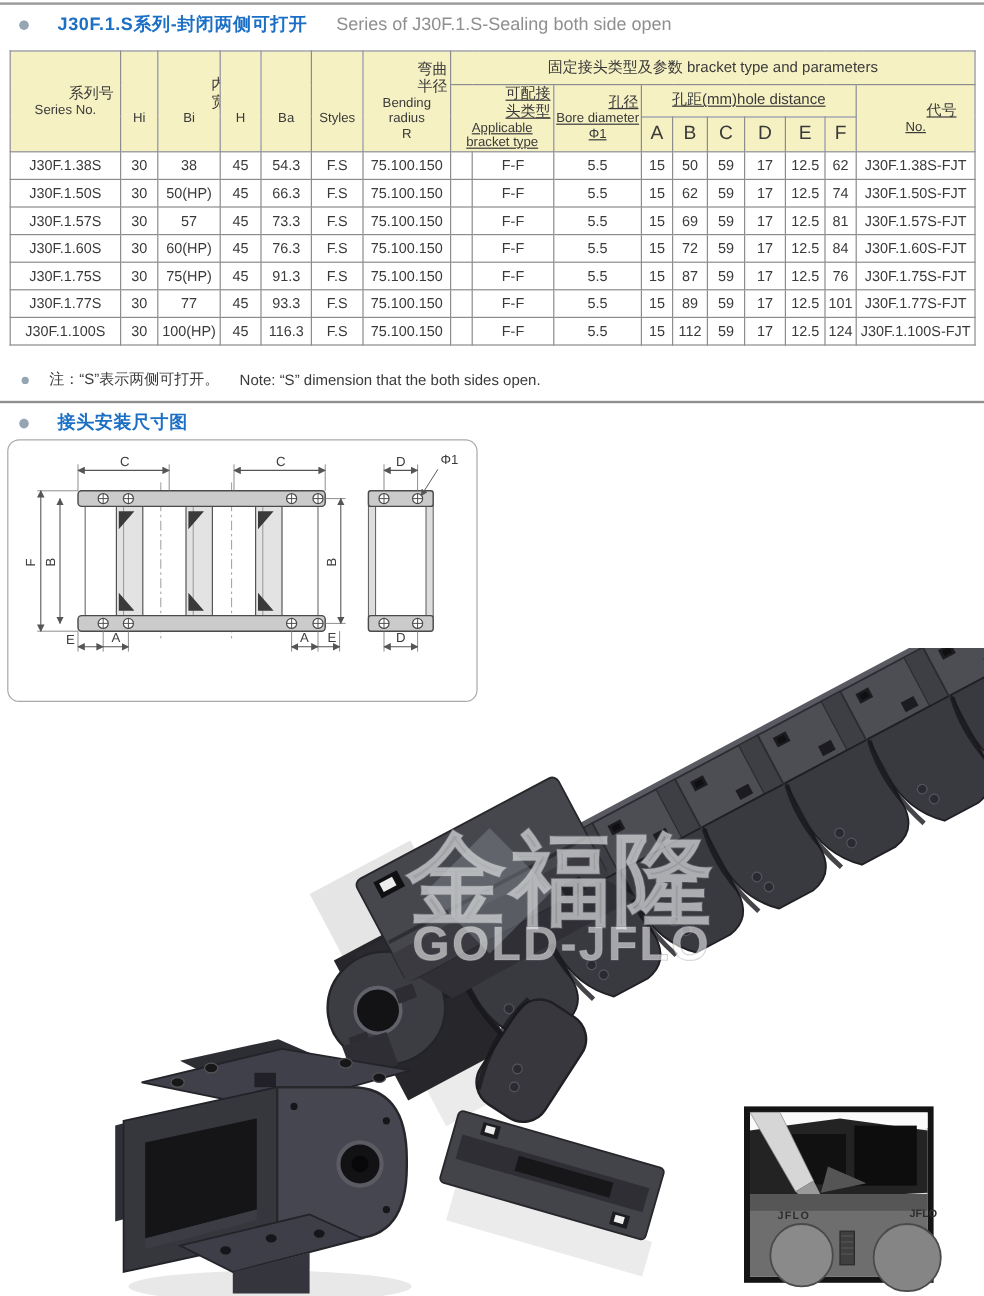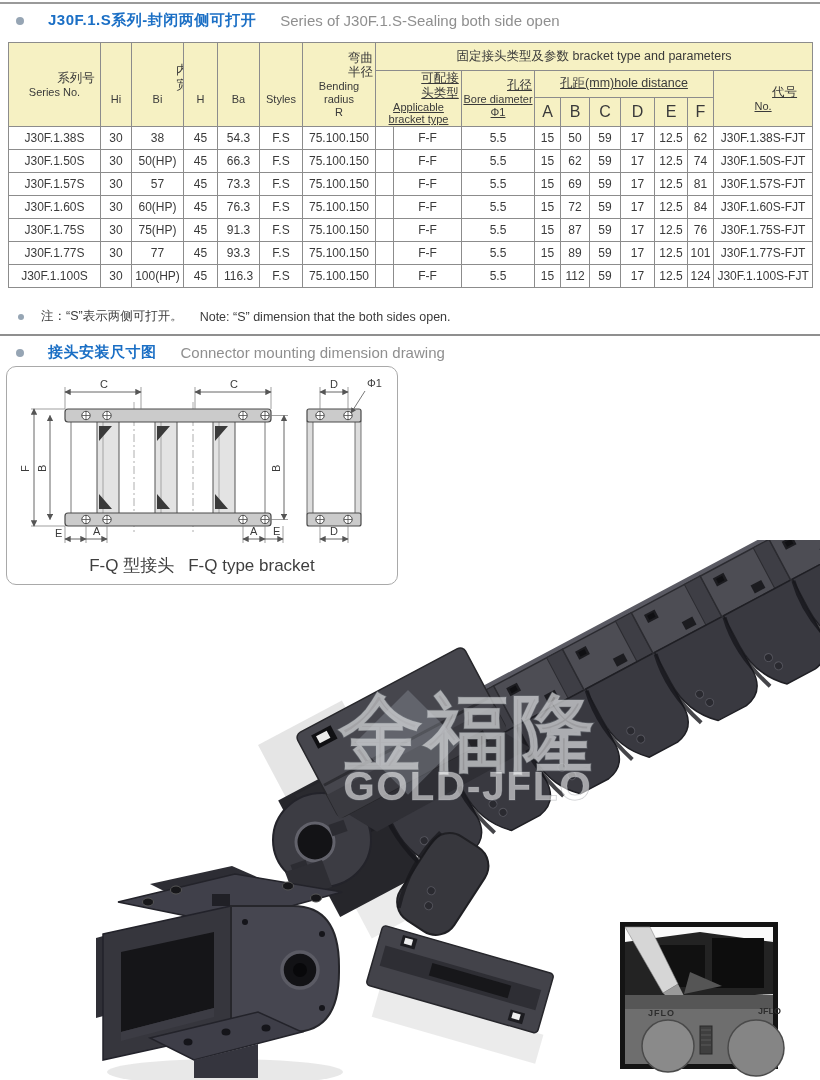--- a/index.html
+++ b/index.html
@@ -276,21 +276,20 @@
   <span class="note-bullet"></span>
   <span>注：“S”表示两侧可打开。</span>
   <span>Note: “S” dimension that the both sides open.</span>
 </div>
 
 <div class="divider2"></div>
 
 <div id="section2-row" class="sec-title">
   <span class="bullet"></span>
   <span class="t-zh">接头安装尺寸图</span>
-  <span class="t-en">Connector mounting dimension drawing</span>
 </div>
 
 <div class="panel">
   <svg width="388" height="182" viewBox="0 0 388 182">
     <defs>
       <marker id="arr" viewBox="0 0 10 10" refX="9" refY="5" markerWidth="7" markerHeight="7" orient="auto-start-reverse">
         <path d="M0,0 L10,5 L0,10 z" fill="#555"></path>
       </marker>
       <g id="hole">
         <circle r="4.2" fill="#ffffff" stroke="#4a4a4a" stroke-width="1"></circle>
@@ -359,23 +358,20 @@
         <use href="#hole" x="341" y="150.5"></use>
     </g>
     <path d="M313,18 V40 M341,18 V40 M313,157 V174 M341,157 V174" stroke="#777" stroke-width="0.7"></path>
     <line x1="313" y1="23" x2="341" y2="23" stroke="#555" stroke-width="0.9" marker-start="url(#arr)" marker-end="url(#arr)"></line>
     <line x1="313" y1="170" x2="341" y2="170" stroke="#555" stroke-width="0.9" marker-start="url(#arr)" marker-end="url(#arr)"></line>
     <text class="dimtxt" x="323" y="19">D</text>
     <text class="dimtxt" x="323" y="166">D</text>
     <line x1="358" y1="22" x2="344" y2="44" stroke="#555" stroke-width="0.8" marker-end="url(#arr)"></line>
     <text class="dimtxt" x="360" y="18">Φ1</text>
   </svg>
-  <div class="panel-caption">
-    <span class="cap-zh">F-Q 型接头</span><span class="cap-en">F-Q type bracket</span>
-  </div>
 </div>
 
 <svg id="photo-main" width="820" height="540" viewBox="0 0 820 540" style="position:absolute;left:0;top:540px;z-index:1">
   <defs>
     <linearGradient id="insetbg" x1="0" y1="0" x2="1" y2="1">
       <stop offset="0" stop-color="#fafafa"></stop>
         <stop offset="1" stop-color="#d8d8d8"></stop>
     </linearGradient>
     <g id="clink">
       <rect x="4" y="-46" width="78" height="46" fill="#4d4d54" stroke="#2b2b30" stroke-width="1.5"></rect>

